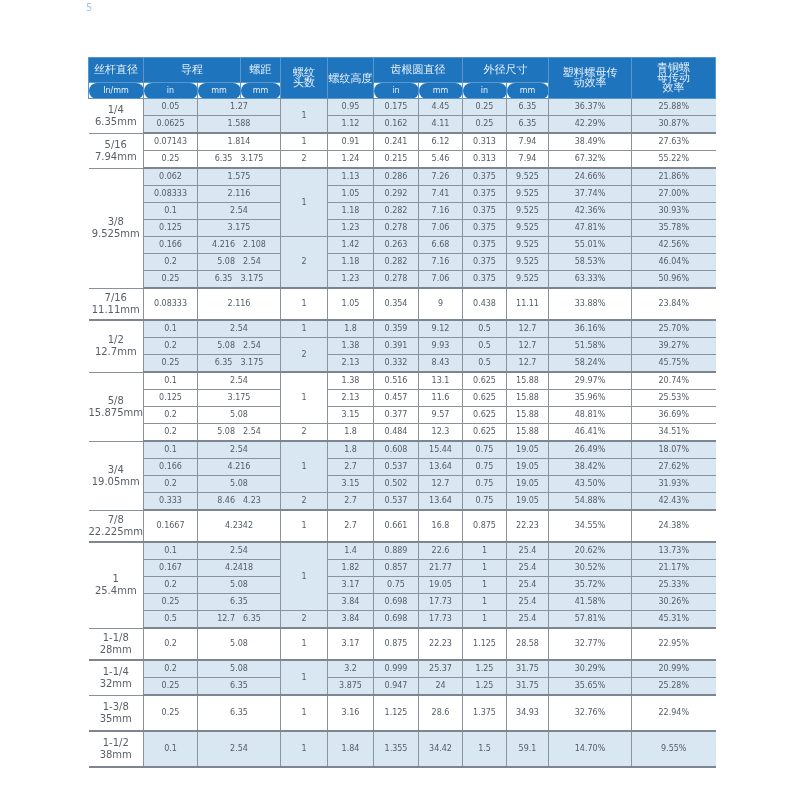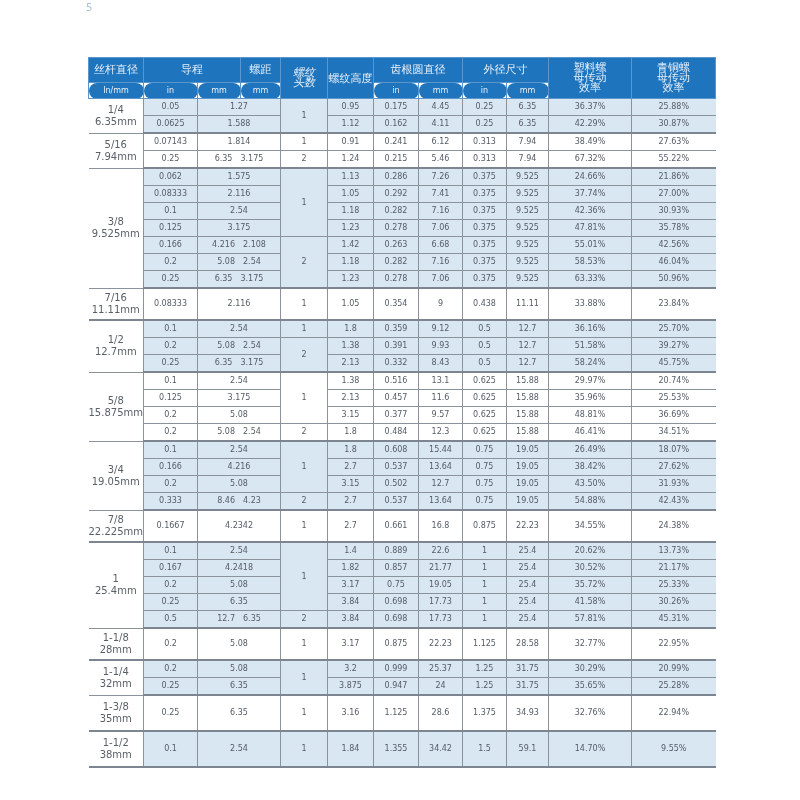--- a/index.html
+++ b/index.html
@@ -51,25 +51,25 @@
       <col class="c8">
       <col class="c9">
       <col class="c10">
       <col class="c11">
   </colgroup>
   <thead>
     <tr class="h1">
       <th>丝杆直径</th>
       <th colspan="2">导程</th>
       <th>螺距</th>
-      <th rowspan="2" style="padding:0 12px;font-style:italic;">螺纹头数</th>
+      <th rowspan="2" style="padding:0 12px;">螺纹头数</th>
       <th rowspan="2" style="vertical-align:top;padding-top:16px;"><span>螺纹高度</span></th>
       <th colspan="2">齿根圆直径</th>
       <th colspan="2">外径尺寸</th>
-      <th rowspan="2" style="padding:0 20px;">塑料螺母传动效率</th>
+      <th rowspan="2" style="padding:0 9px;">塑料螺母传动效率</th>
       <th rowspan="2" style="padding:4px 20px;">青铜螺母传动效率</th>
     </tr>
     <tr class="h2">
       <th>In/mm</th>
       <th>in</th>
       <th>mm</th>
       <th>mm</th>
       <th>in</th>
       <th>mm</th>
       <th>in</th>

